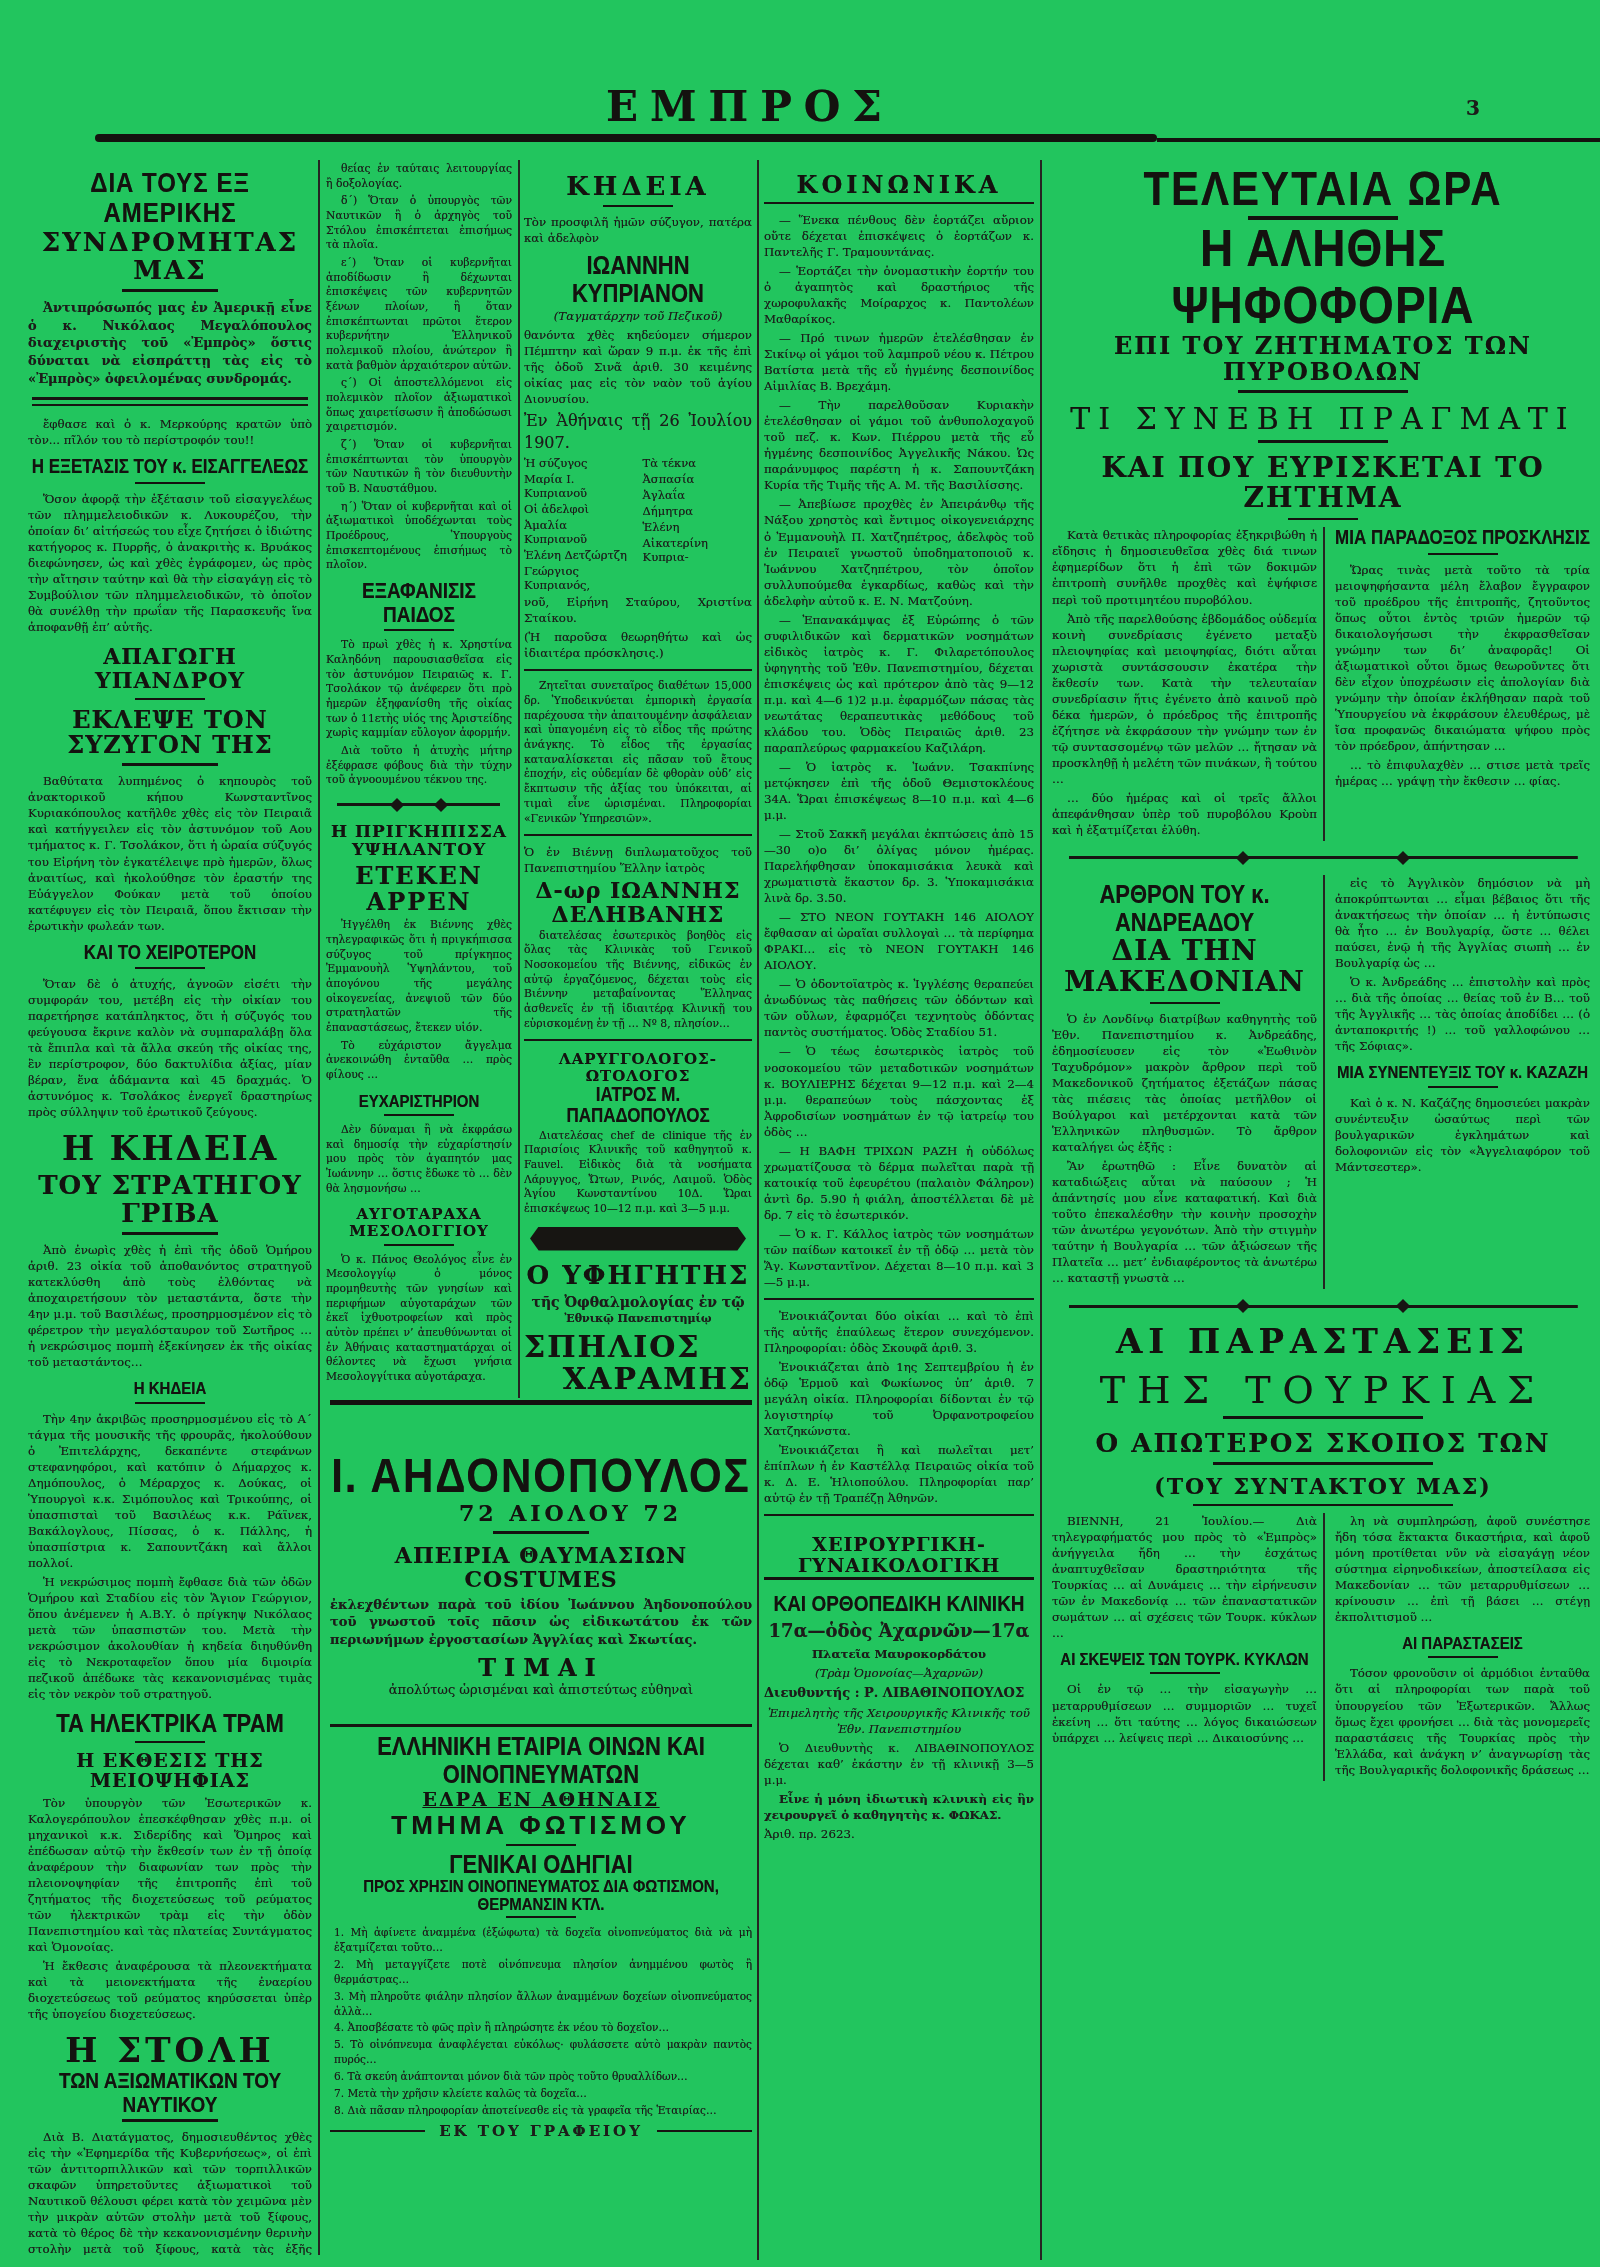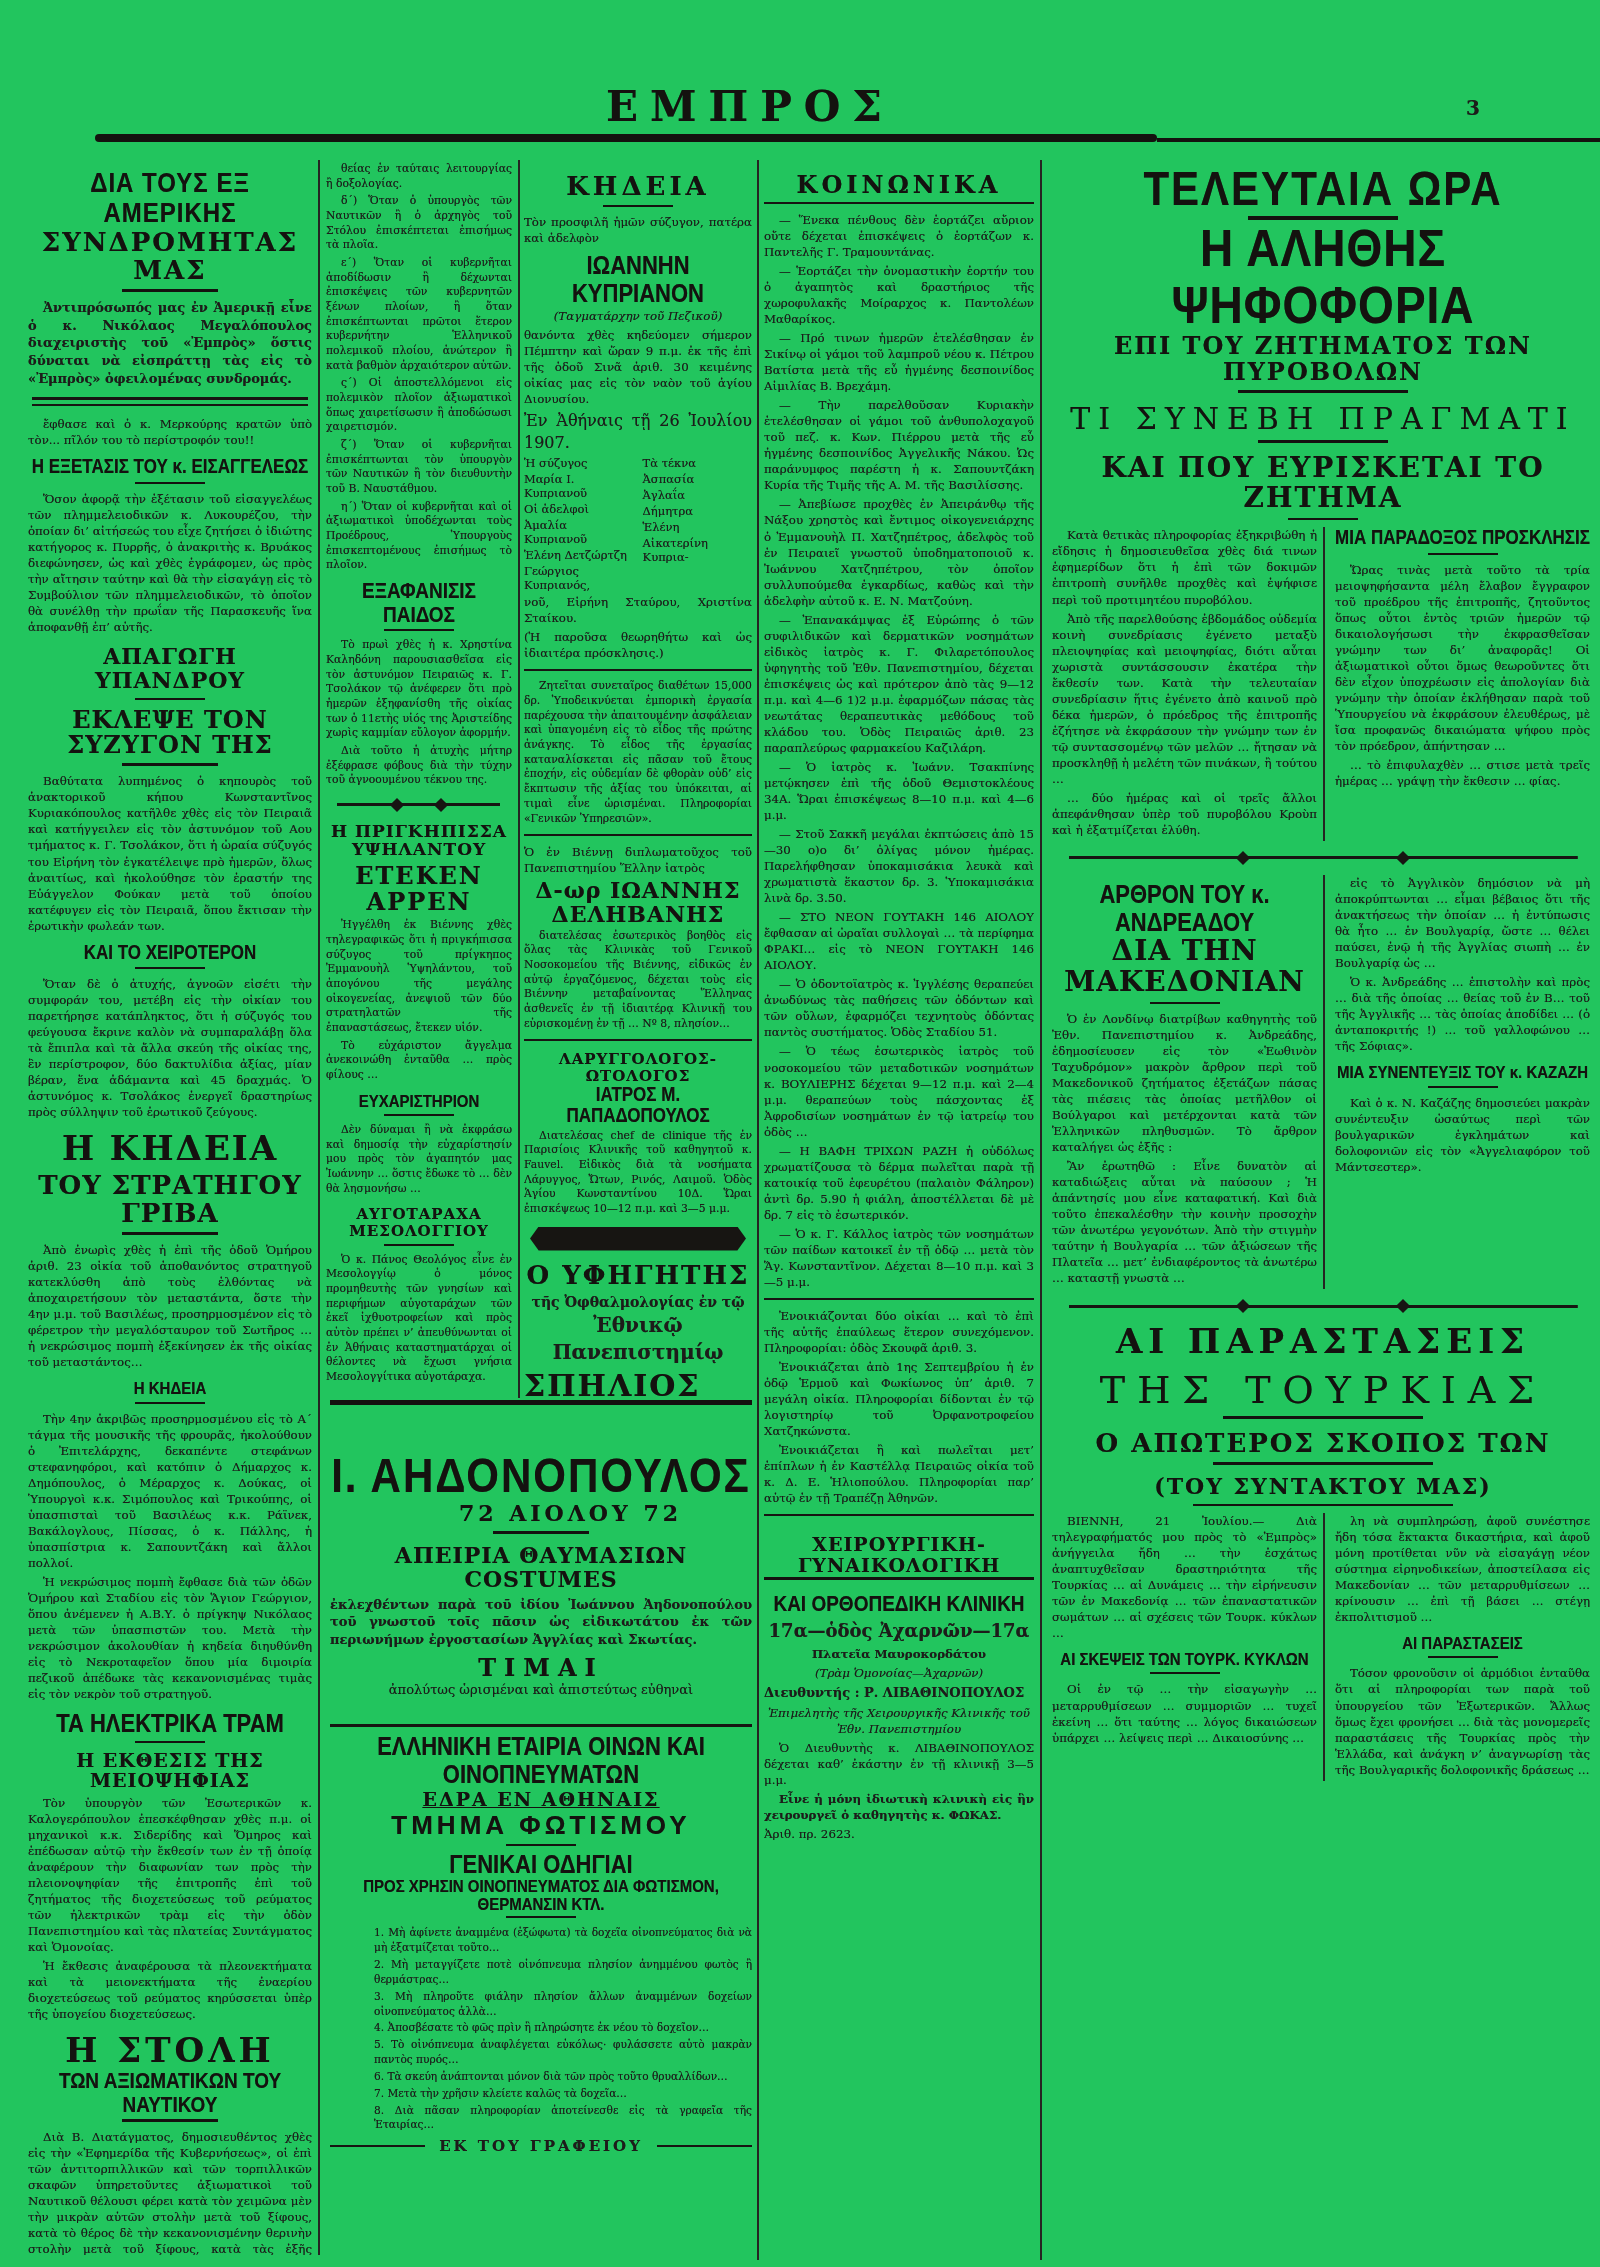--- a/index.html
+++ b/index.html
@@ -42,21 +42,21 @@
   
   .names{display:flex;justify-content:space-between;font-size:11.5px;}
   .names div{width:48%;}
   .names p{margin:0 0 2px;text-indent:0;}
   
   #band{border-top:5px solid #14120f;}
   .office{display:flex;align-items:center;gap:14px;margin-top:5px;}
   .office .line{flex:1;border-top:2px solid #171512;height:0;}
   .office .txt{font-weight:700;letter-spacing:3px;font-size:15px;white-space:nowrap;}
   ol.instr{margin:6px 0 0;padding-left:4px;list-style:none;font-size:10.6px;line-height:1.4;text-align:justify;}
-  ol.instr li{margin-bottom:2px;margin-left:40px;}
+  ol.instr li{margin-bottom:2px;}
 </style>
 </head>
 <body>
 
 <div id="paper">
 
   <div style="position:absolute;top:82px;left:0;width:1500px;text-align:center;
               font-family:'DejaVu Serif',serif;font-weight:700;font-size:42px;letter-spacing:12px;color:#14120f;">ΕΜΠΡΟΣ</div>
   <div style="position:absolute;top:96px;left:1466px;font-size:20px;font-weight:700;">3</div>
   <div class="top-rule" style="top:134px;left:95px;width:1062px;height:8px;border-radius:4px;"></div>
@@ -166,21 +166,21 @@
     <p class="p noind">Ὁ ἐν Βιέννῃ διπλωματοῦχος τοῦ Πανεπιστημίου Ἕλλην ἰατρὸς</p>
     <span class="hl serif s22 ls1" style="margin:2px 0">Δ-ωρ ΙΩΑΝΝΗΣ ΔΕΛΗΒΑΝΗΣ</span>
     <p class="p small">διατελέσας ἐσωτερικὸς βοηθὸς εἰς ὅλας τὰς Κλινικὰς τοῦ Γενικοῦ Νοσοκομείου τῆς Βιέννης, εἰδικῶς ἐν αὐτῷ ἐργαζόμενος, δέχεται τοὺς εἰς Βιέννην μεταβαίνοντας Ἕλληνας ἀσθενεῖς ἐν τῇ ἰδιαιτέρᾳ Κλινικῇ του εὑρισκομένῃ ἐν τῇ … Νº 8, πλησίον…</p>
     <div class="hrule"></div>
     <span class="hl serif s15 ls1">ΛΑΡΥΓΓΟΛΟΓΟΣ-ΩΤΟΛΟΓΟΣ</span>
     <span class="hl sans cond s17" style="margin-top:0">ΙΑΤΡΟΣ Μ. ΠΑΠΑΔΟΠΟΥΛΟΣ</span>
     <p class="p small">Διατελέσας chef de clinique τῆς ἐν Παρισίοις Κλινικῆς τοῦ καθηγητοῦ κ. Fauvel. Εἰδικὸς διὰ τὰ νοσήματα Λάρυγγος, Ὤτων, Ρινός, Λαιμοῦ. Ὁδὸς Ἁγίου Κωνσταντίνου 10Δ. Ὥραι ἐπισκέψεως 10—12 π.μ. καὶ 3—5 μ.μ.</p>
     <div class="banner"></div>
     <span class="hl serif s26 ls2">Ο ΥΦΗΓΗΤΗΣ</span>
     <p class="p center" style="font-size:14px;font-weight:700;margin:0">τῆς Ὀφθαλμολογίας ἐν τῷ</p>
-    <p class="p center" style="font-size:20px;font-weight:700;margin:0 0 4px">Ἐθνικῷ Πανεπιστημίῳ</p>
+    <p class="p center" style="font-size:11px;font-weight:700;margin:0 0 4px">Ἐθνικῷ Πανεπιστημίῳ</p>
     <span class="hl serif s30 ls2" style="text-align:left;margin:2px 0 0">ΣΠΗΛΙΟΣ</span>
     <span class="hl serif s30 ls2" style="text-align:right;margin:0 0 6px">ΧΑΡΑΜΗΣ</span>
     <p class="p small it">Μέλος τῆς Γαλλικῆς Ὀφθαλμολογικῆς Ἑταιρείας. Ἐν τῇ Ὀφθαλμολογικῇ Σχολῇ τοῦ Πανεπιστημίου Παρισίων σπουδάσας.</p>
 
   </div>
 
   <div class="col" id="c4" style="left:764px;top:162px;width:270px;height:2098px;">
     <span class="hl serif s24 ls4">ΚΟΙΝΩΝΙΚΑ</span>
     <div class="hrule" style="margin-top:0"></div>
     <div>

